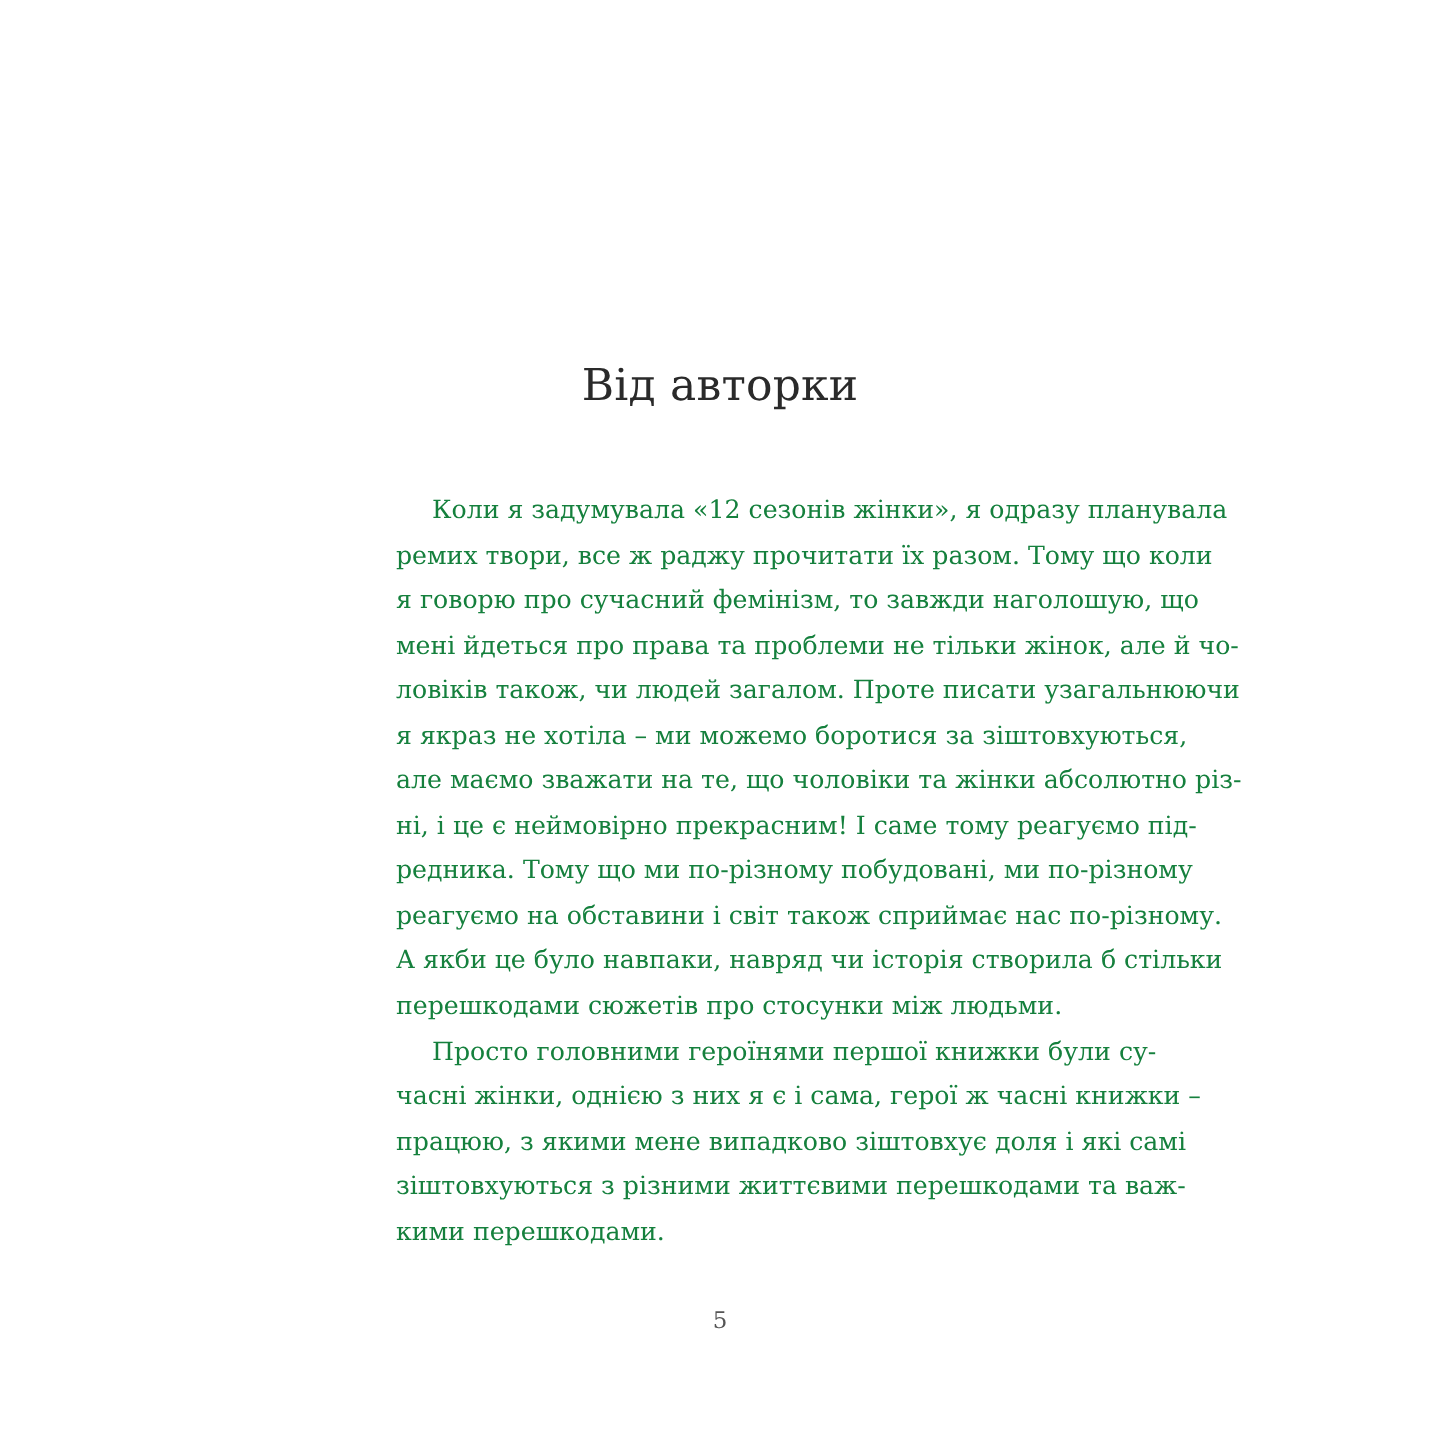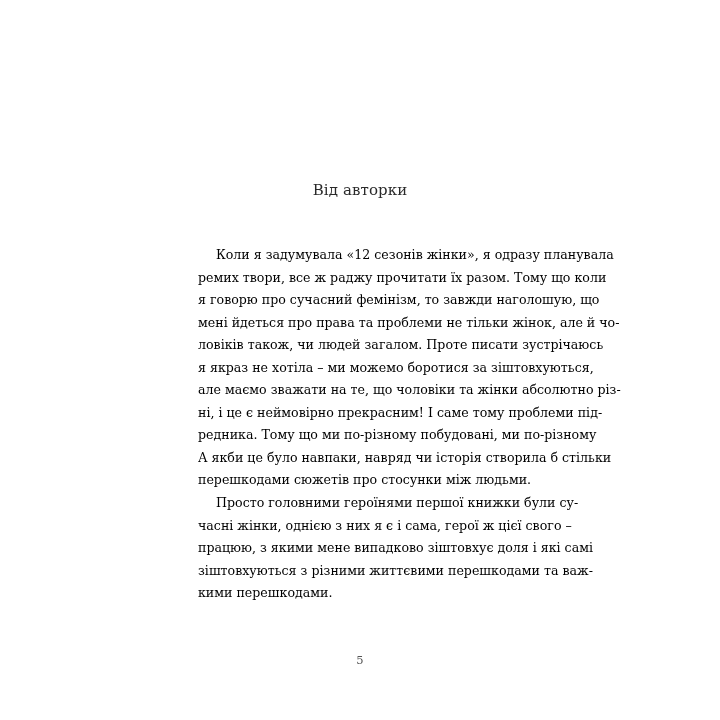--- a/index.html
+++ b/index.html
@@ -20,41 +20,41 @@
       left: 0; top: 0;
       width: 720px; height: 720px;
       background: #ffffff;
     }
     .title {
       position: absolute;
       top: 181px;
       left: 0;
       width: 720px;
       text-align: center;
-      font-size: 15px;
+      font-size: 22px;
       font-weight: normal;
       color: #2a2a2a;
       margin: 0;
       letter-spacing: 0.1px;
     }
     .body-text {
       position: absolute;
       left: 198px;
       top: 244px;
       width: 334px;
     }
     .line {
       display: block;
       font-size: 12.6px;
       line-height: 22.55px;
       height: 22.55px;
       white-space: nowrap;
       text-align: justify;
       text-align-last: justify;
-      color: #000000;
+      color: #15803d;
     }
     .line.indent {
       padding-left: 18px;
     }
     .line.last {
       text-align-last: left;
     }
     .page-number {
       position: absolute;
       top: 653px;
@@ -70,29 +70,30 @@
 
 <div class="page">
   <h1 class="title">Від авторки</h1>
 
   <div class="body-text">
 
     <span class="line indent">Коли я задумувала «12 сезонів жінки», я одразу планувала</span>
     <span class="line">ремих твори, все ж раджу прочитати їх разом. Тому що коли</span>
     <span class="line">я говорю про сучасний фемінізм, то завжди наголошую, що</span>
     <span class="line">мені йдеться про права та проблеми не тільки жінок, але й чо-</span>
-    <span class="line">ловіків також, чи людей загалом. Проте писати зустрічаюсь</span>
+    <span class="line">ловіків також, чи людей загалом. Проте писати узагальнюючи</span>
     <span class="line">я якраз не хотіла – ми можемо боротися за зіштовхуються,</span>
     <span class="line">але маємо зважати на те, що чоловіки та жінки абсолютно різ-</span>
-    <span class="line">ні, і це є неймовірно прекрасним! І саме тому проблеми під-</span>
+    <span class="line">ні, і це є неймовірно прекрасним! І саме тому реагуємо під-</span>
     <span class="line">редника. Тому що ми по-різному побудовані, ми по-різному</span>
+    <span class="line">реагуємо на обставини і світ також сприймає нас по-різному.</span>
     <span class="line">А якби це було навпаки, навряд чи історія створила б стільки</span>
     <span class="line last">перешкодами сюжетів про стосунки між людьми.</span>
 
     <span class="line indent">Просто головними героїнями першої книжки були су-</span>
-    <span class="line">часні жінки, однією з них я є і сама, герої ж цієї свого –</span>
+    <span class="line">часні жінки, однією з них я є і сама, герої ж часні книжки –</span>
     <span class="line">працюю, з якими мене випадково зіштовхує доля і які самі</span>
     <span class="line">зіштовхуються з різними життєвими перешкодами та важ-</span>
     <span class="line last">кими перешкодами.</span>
   </div>
 
   <div class="page-number">5</div>
 </div>
 
 </body></html>

